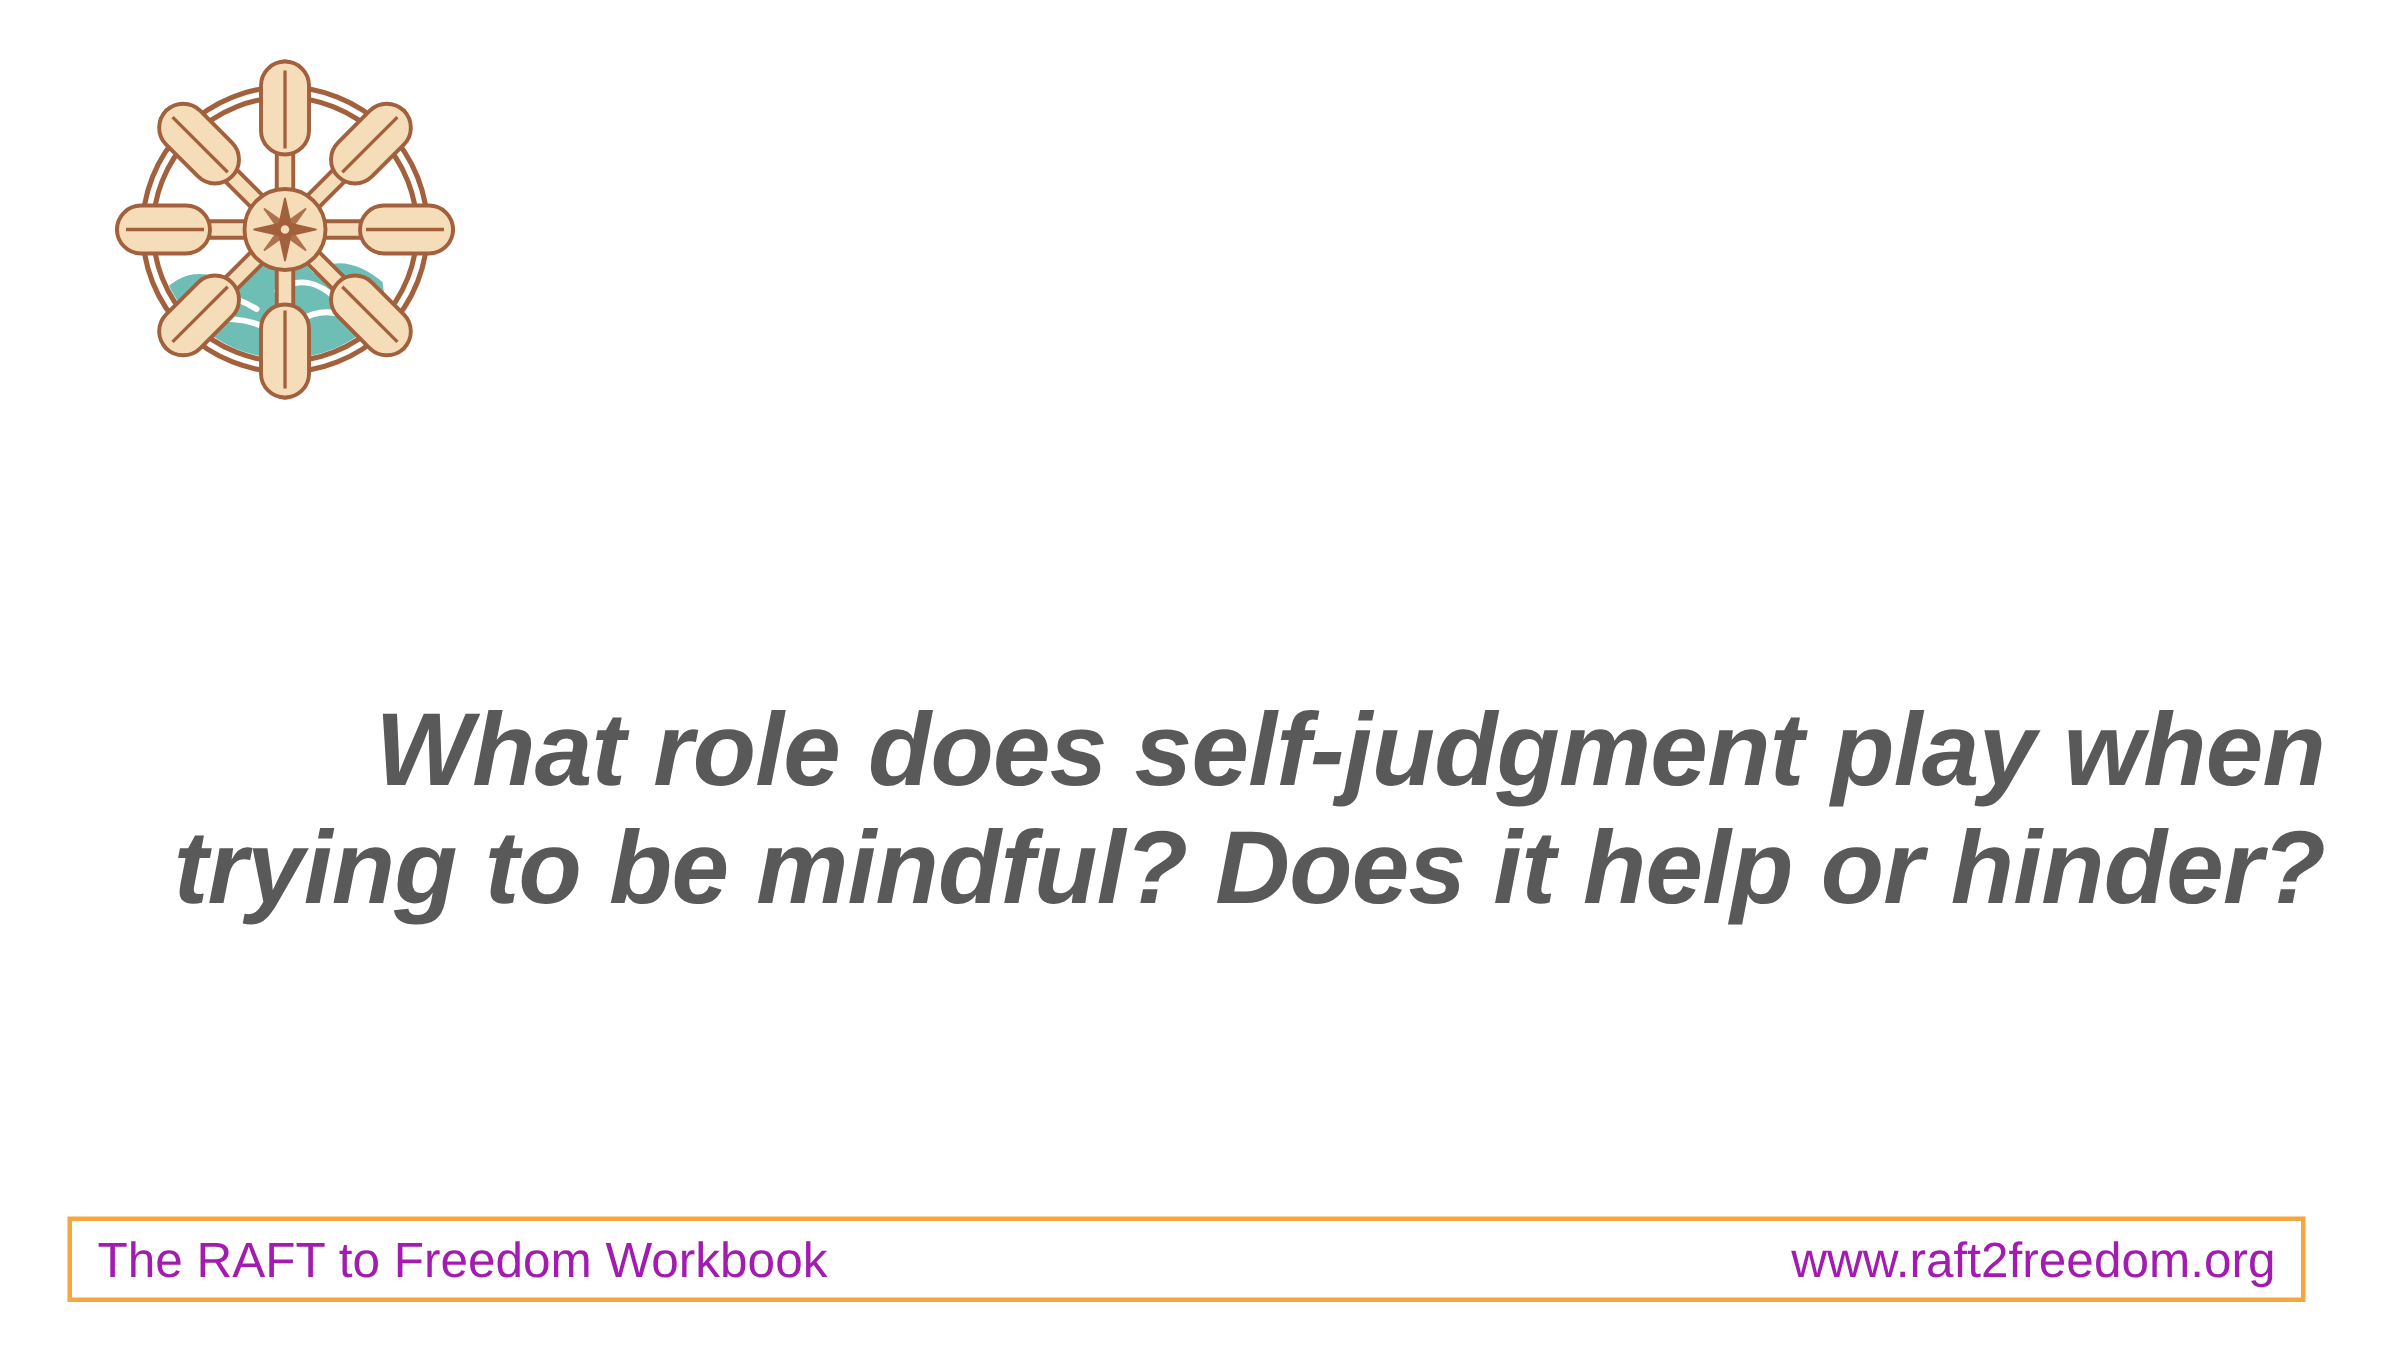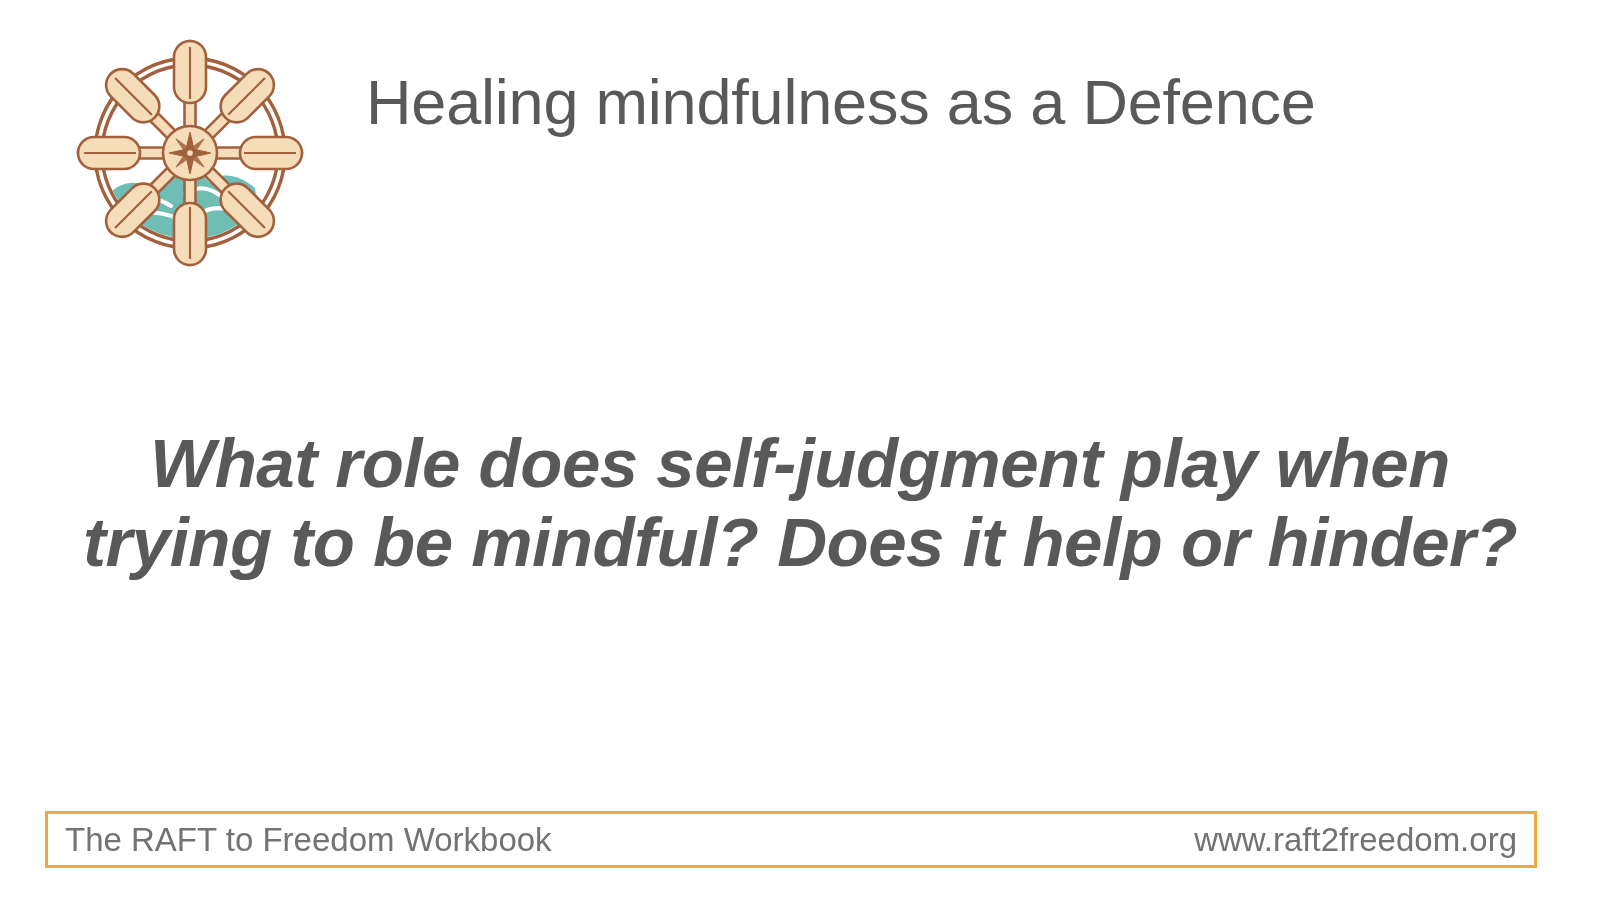--- a/index.html
+++ b/index.html
@@ -43,23 +43,23 @@
     font-weight: 400;
     color: #595959;
     letter-spacing: -0.2px;
     white-space: nowrap;
   }
 
   
   #question-block {
     position: absolute;
     left: 50px;
-    top: 424px;
+    top: 460px;
     width: 1500px;
-    text-align: center;
+    text-align: right;
   }
   #question-text {
     font-family: "Liberation Sans Narrow", "Liberation Sans", sans-serif;
     font-stretch: condensed;
     font-size: 69px;
     line-height: 79px;
     font-weight: bold;
     font-style: italic;
     color: #595959;
     letter-spacing: -0.5px;
@@ -76,21 +76,21 @@
     border: 3px solid #F4A73F;
     background: #ffffff;
     display: flex;
     align-items: center;
   }
   .footer-text {
     font-family: "Liberation Sans Narrow", "Liberation Sans", sans-serif;
     font-stretch: condensed;
     font-size: 33px;
     line-height: 36px;
-    color: #737373;
+    color: #a21caf;
     white-space: pre;
   }
   #footer-left {
     position: absolute;
     left: 17px;
   }
   #footer-center {
     position: absolute;
     left: 596px;
   }
@@ -157,21 +157,20 @@
         <path d="M138 117 L120 121 L116 117 L120 113 Z"></path>
         <path d="M103 103 L117 113 L117 117 L113 117 Z" opacity="0.85"></path>
         <path d="M131 131 L117 121 L117 117 L121 117 Z" opacity="0.85"></path>
         <path d="M131 103 L121 117 L117 117 L117 113 Z" opacity="0.85"></path>
         <path d="M103 131 L113 117 L117 117 L117 121 Z" opacity="0.85"></path>
         <circle cx="117" cy="117" r="3.4" fill="#F5DDB9"></circle>
       </g>
     </svg>
   </div>
 
-  <div id="slide-title">Healing mindfulness as a Defence</div>
 </div>
 
 <div id="question-block">
   <div id="question-text">What role does self-judgment play when trying to be mindful? Does it help or hinder?</div>
 </div>
 
 <div id="footer-bar">
   <span class="footer-text" id="footer-left">The RAFT to Freedom Workbook</span>
   <span class="footer-text" id="footer-right">www.raft2freedom.org</span>
 </div>

